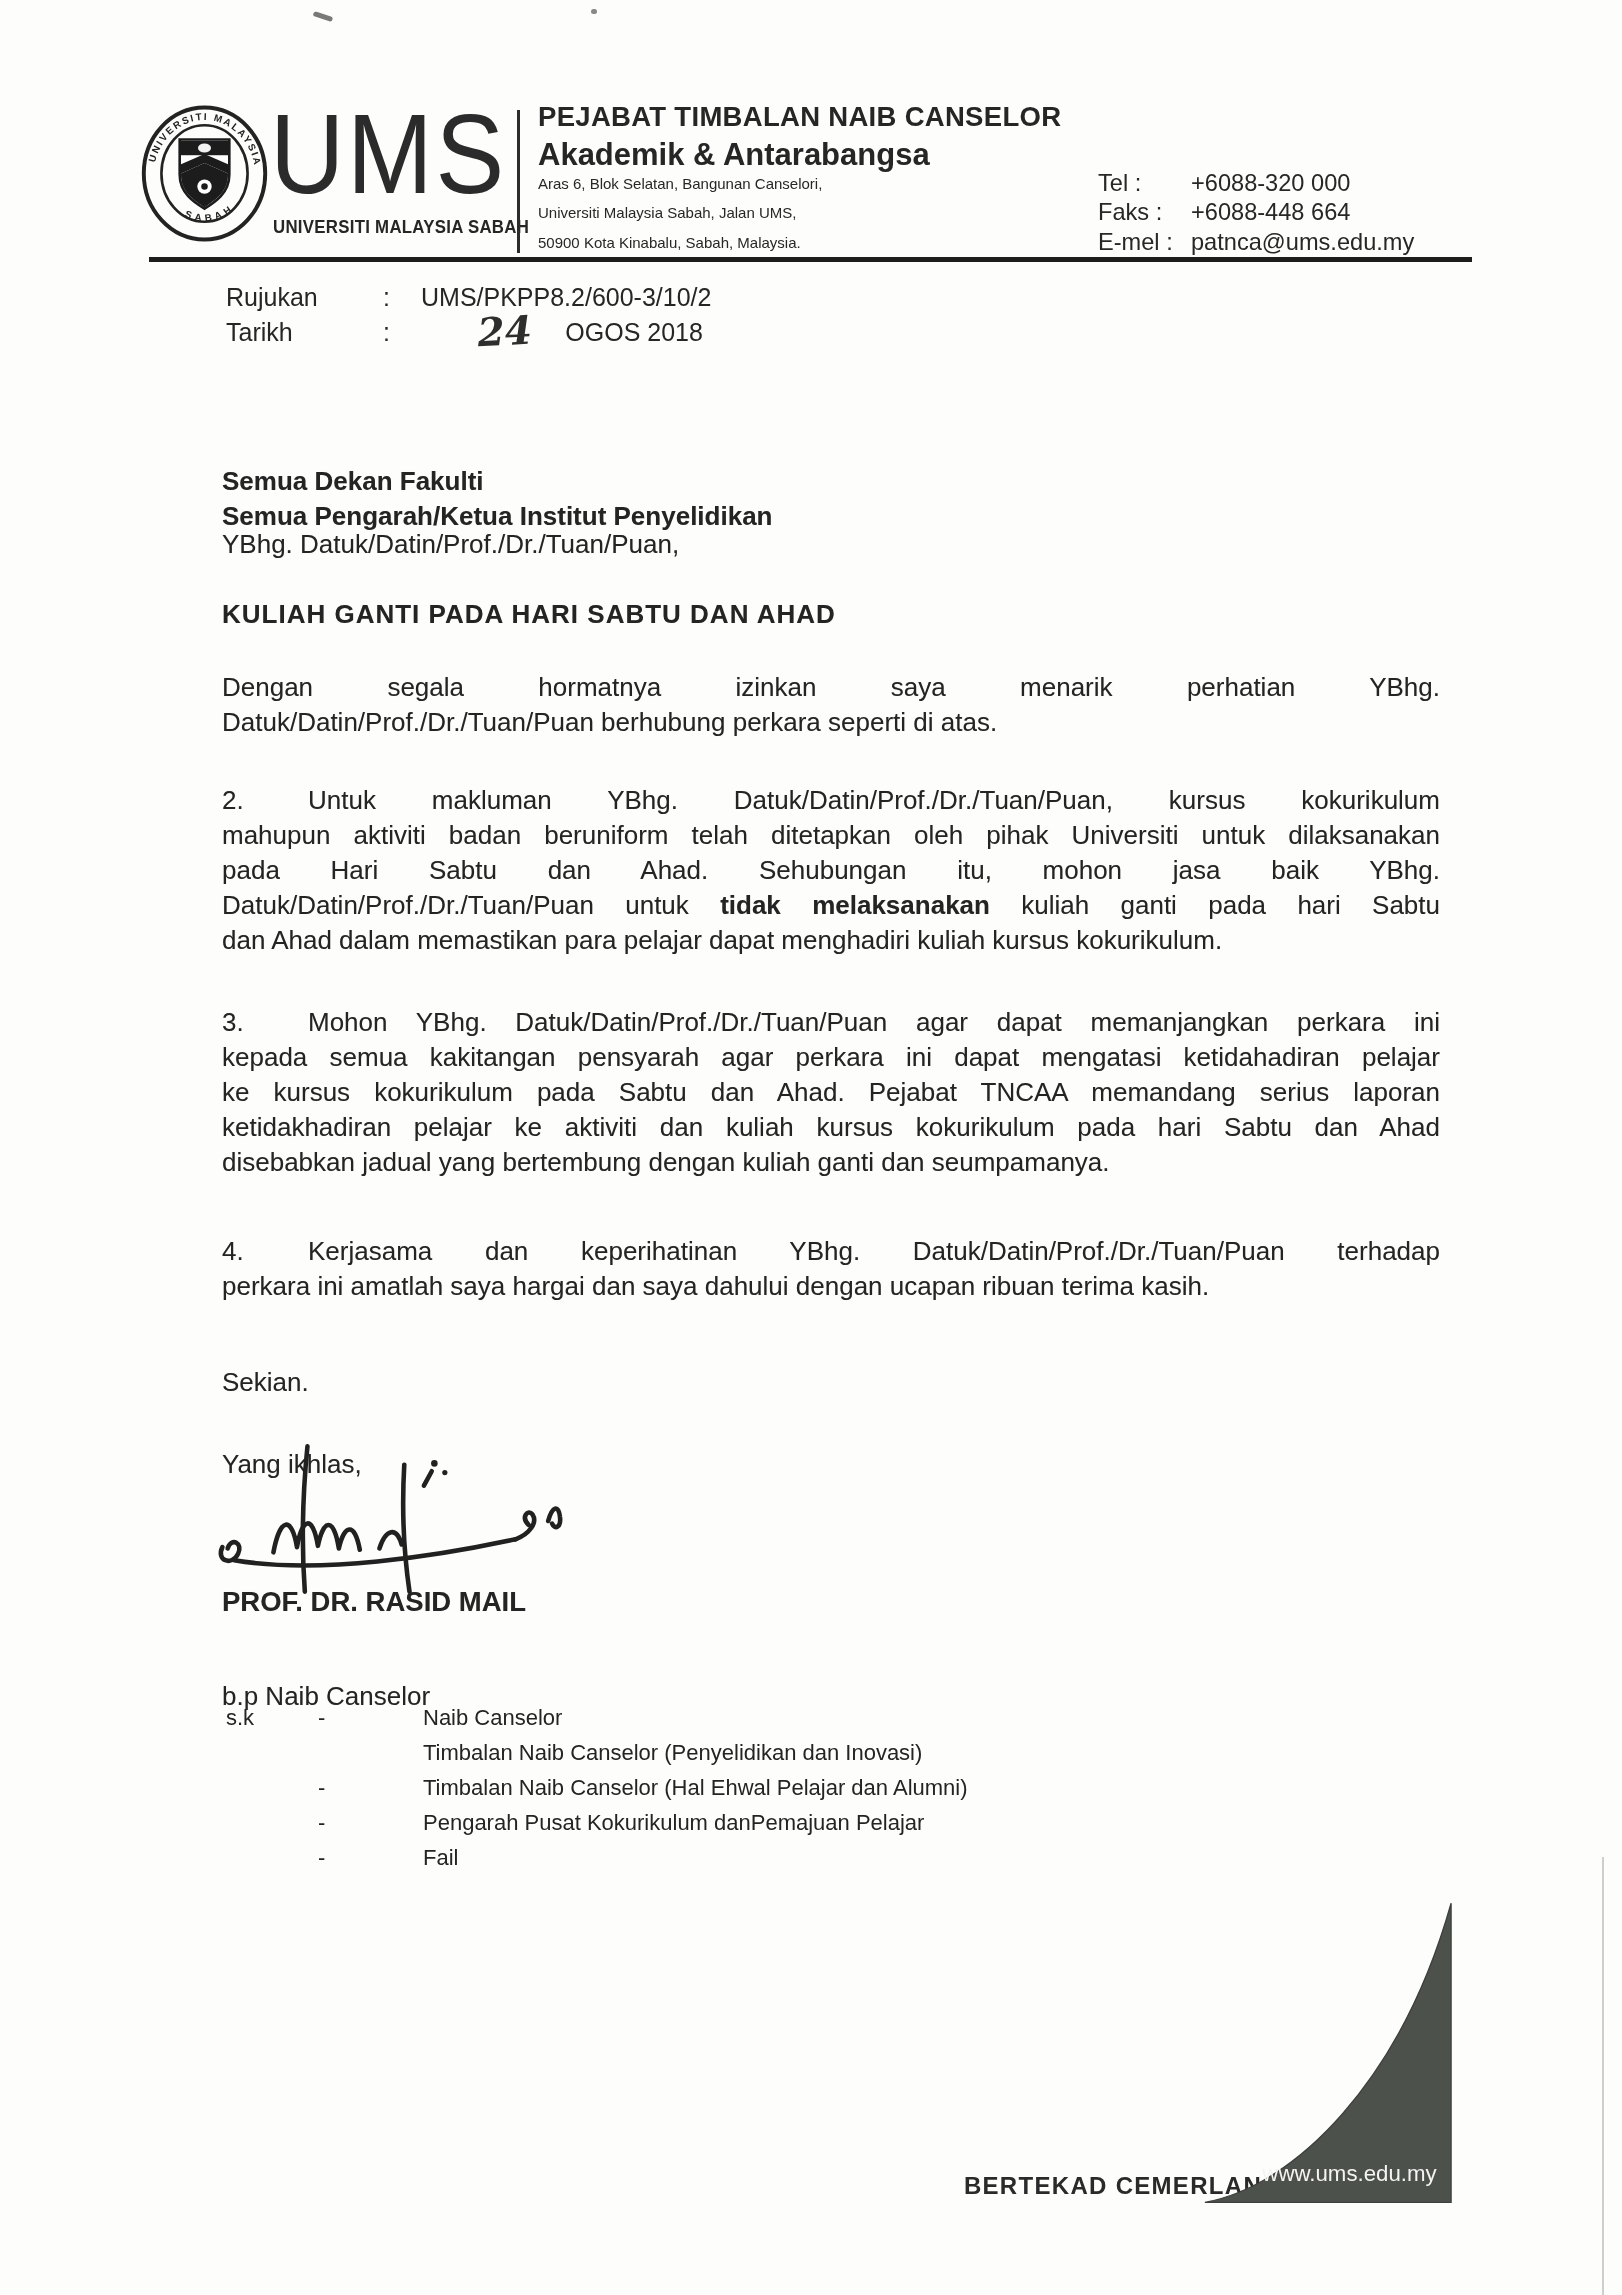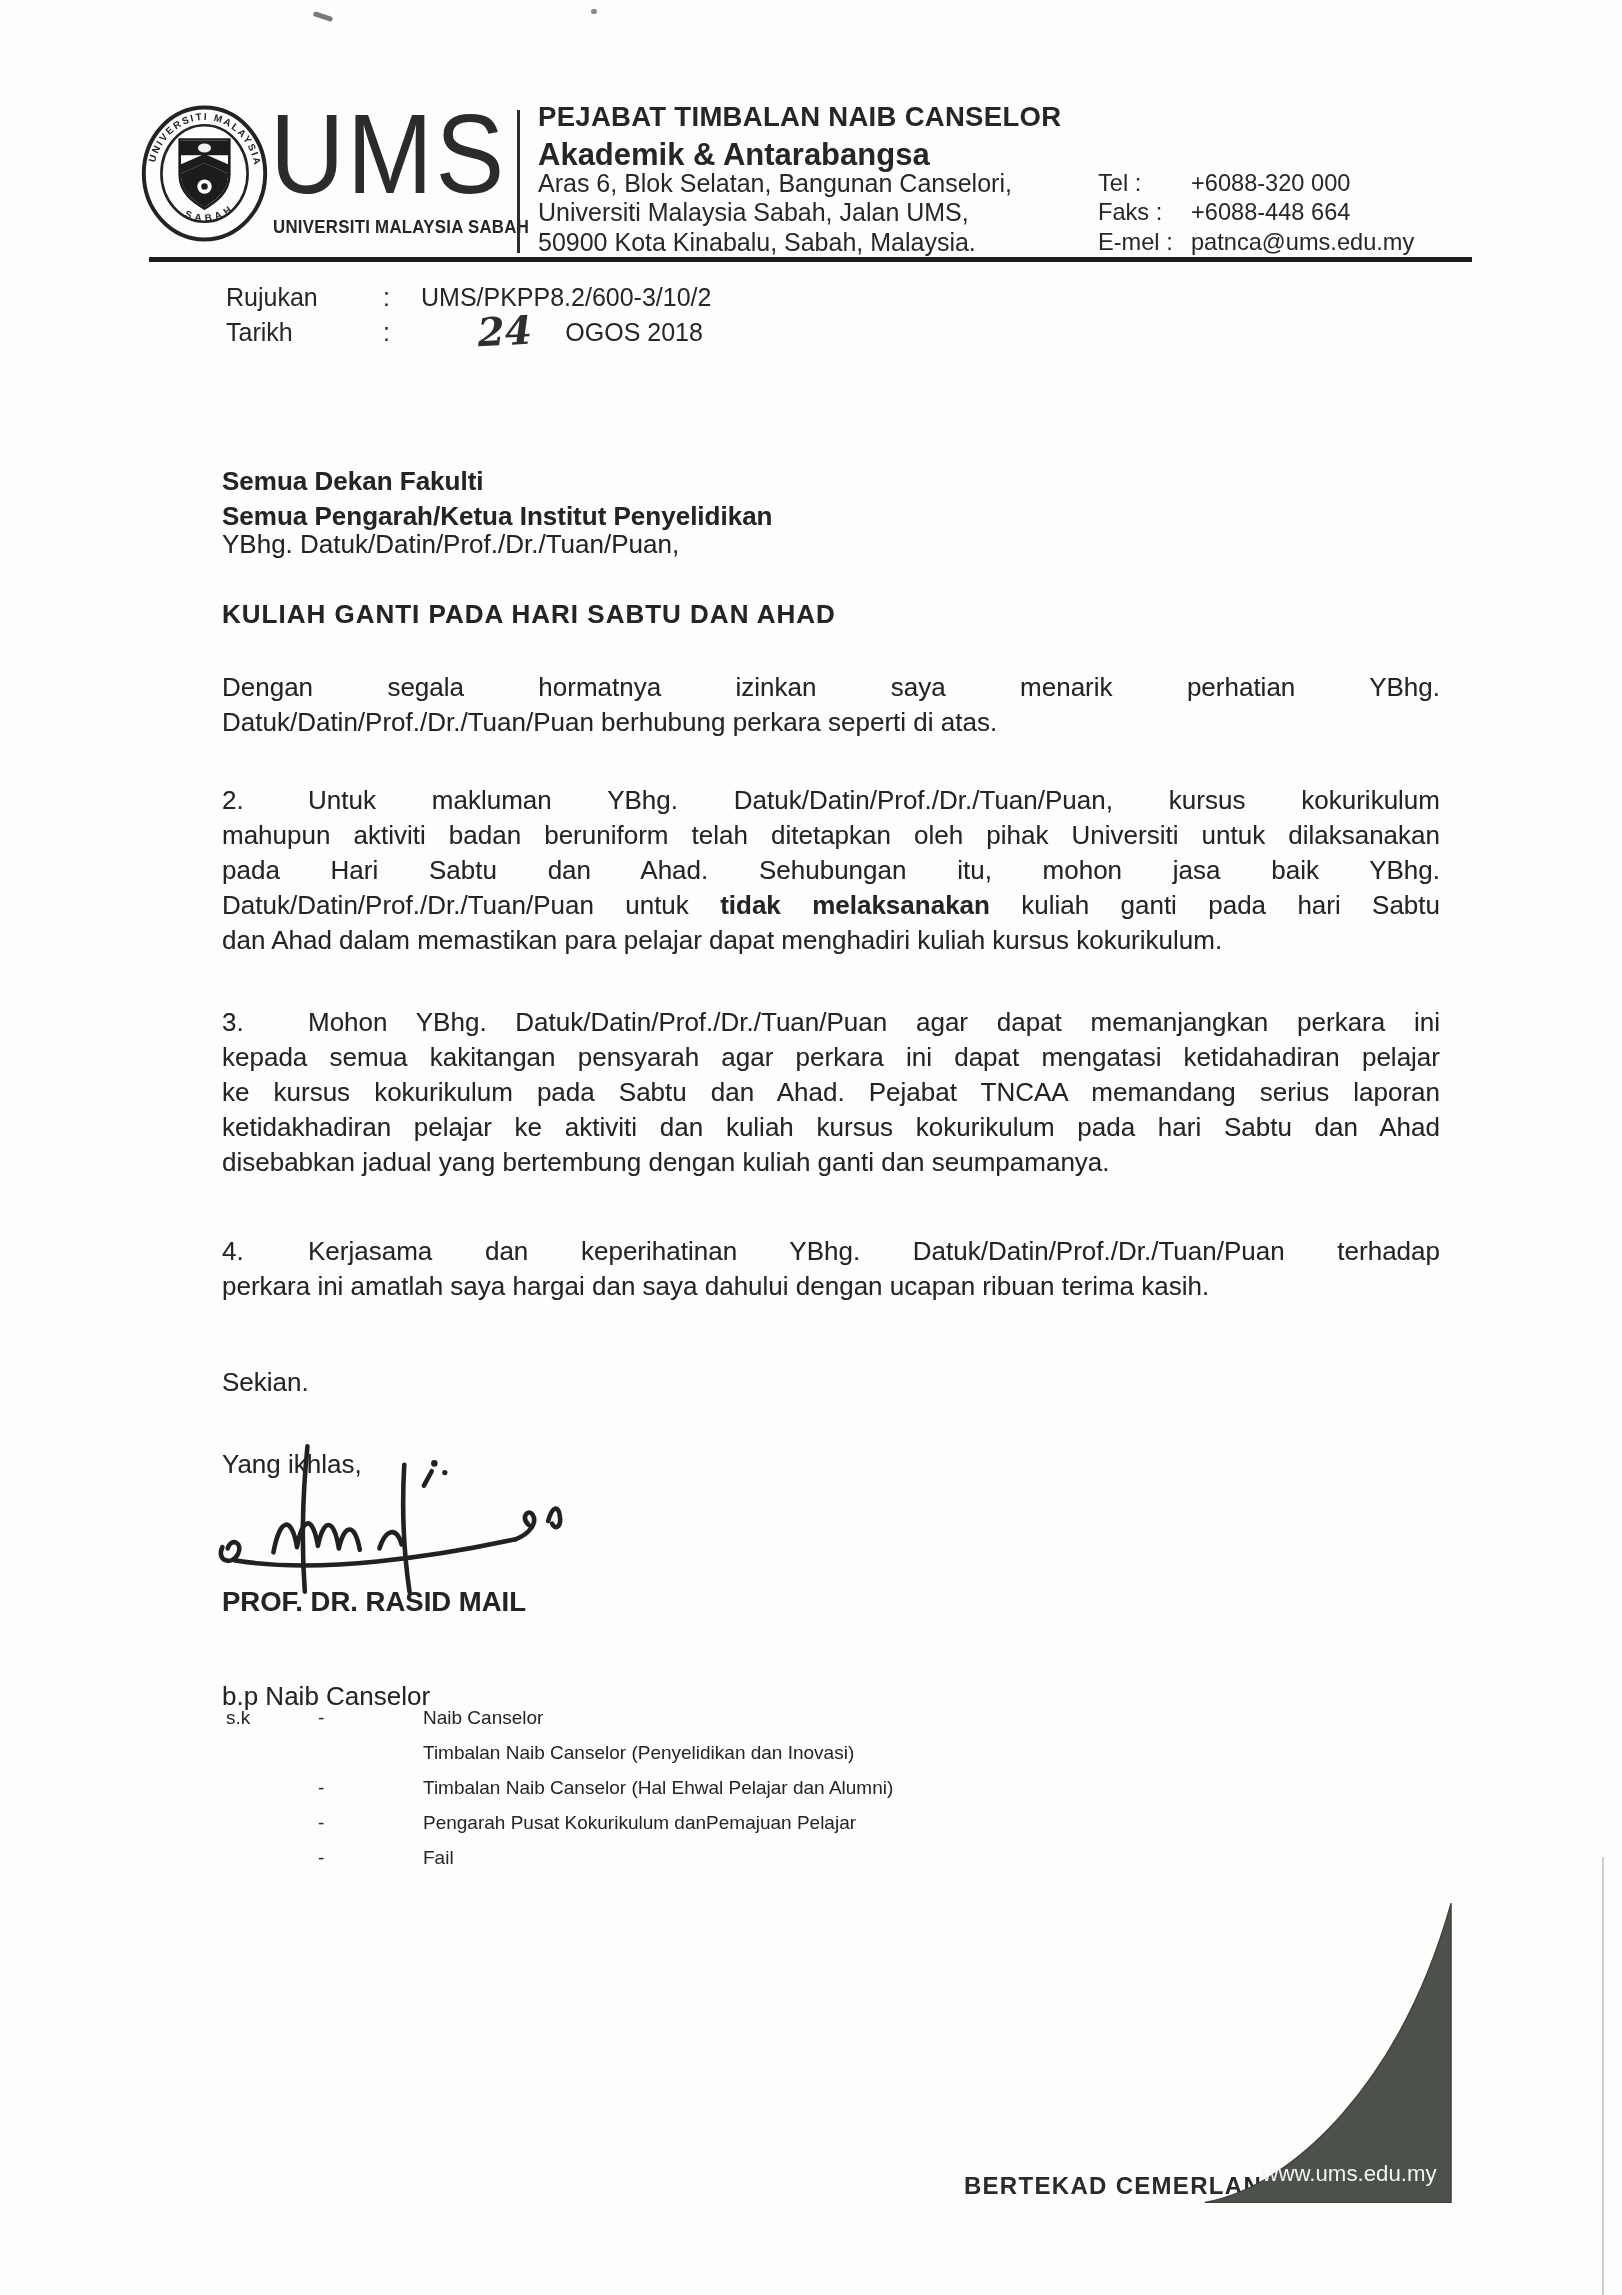--- a/index.html
+++ b/index.html
@@ -22,21 +22,21 @@
   }
   .ums-caption{
     position:absolute;left:273px;top:217px;
     font-size:17.7px;font-weight:bold;letter-spacing:0.3px;
     transform:scaleX(0.95);transform-origin:left top;
     white-space:nowrap;color:#262626;
   }
   .lh-divider{position:absolute;left:517px;top:110px;width:2.6px;height:143px;background:#2c2c2c;}
   .office-name{position:absolute;left:538px;top:101px;font-size:27.5px;font-weight:bold;letter-spacing:0.3px;white-space:nowrap;color:#262626;}
   .office-dept{position:absolute;left:538px;top:137px;font-size:31px;font-weight:bold;white-space:nowrap;color:#262626;text-align:center;}
-  .office-addr{position:absolute;left:538px;top:169px;font-size:25px;line-height:29.4px;white-space:nowrap;color:#272727;}
+  .office-addr{position:absolute;left:538px;top:169px;font-size:15px;line-height:29.4px;white-space:nowrap;color:#272727;}
   .contact{position:absolute;left:1098px;top:169px;font-size:23.6px;line-height:29.4px;color:#272727;}
   .contact .crow{white-space:nowrap;}
   .contact .clab{display:inline-block;width:93px;}
   .lh-rule{position:absolute;left:149px;top:257px;width:1323px;height:4.6px;background:#1d1d1d;}
   
   .refblock{position:absolute;left:226px;top:281px;font-size:25px;line-height:33px;color:#262626;}
   .refrow{white-space:nowrap;}
   .reflab{display:inline-block;width:157px;}
   .refsep{display:inline-block;width:38px;}
   .handwritten{
@@ -49,21 +49,21 @@
   
   .blk{position:absolute;left:222px;width:1218px;font-size:26px;line-height:35px;color:#242424;text-shadow:0 0 0.7px rgba(20,20,20,.18);}
   .bold{font-weight:bold;}
   .subject{font-weight:bold;letter-spacing:1px;}
   .jl{text-align:justify;text-align-last:justify;}
   .jl-last{text-align:justify;text-align-last:left;}
   .pnum{display:inline-block;width:86px;}
   
   .sig{position:absolute;left:208px;top:1437px;width:386px;height:164px;}
   
-  .cc{position:absolute;left:226px;top:1700px;font-size:19px;line-height:35px;color:#242424;}
+  .cc{position:absolute;left:226px;top:1700px;font-size:22px;line-height:35px;color:#242424;}
   .cc .row{white-space:nowrap;}
   .cc .cclab{display:inline-block;width:92px;vertical-align:top;}
   .cc .ccdash{display:inline-block;width:105px;vertical-align:top;}
   
   .motto{position:absolute;left:222px;top:2172px;width:1060px;text-align:right;
     font-size:24px;font-weight:bold;letter-spacing:1.3px;color:#2a2a2a;}
   .swoosh{position:absolute;left:1197px;top:1898px;width:262px;height:311px;}
   .edge-line{position:absolute;left:1602px;top:1857px;width:2px;height:438px;background:#bdbdbd;opacity:.75;}
   
   .speck1{position:absolute;left:313px;top:14.4px;width:19.6px;height:4.6px;background:#585858;border-radius:2.6px;transform:rotate(18deg);opacity:.8;}

